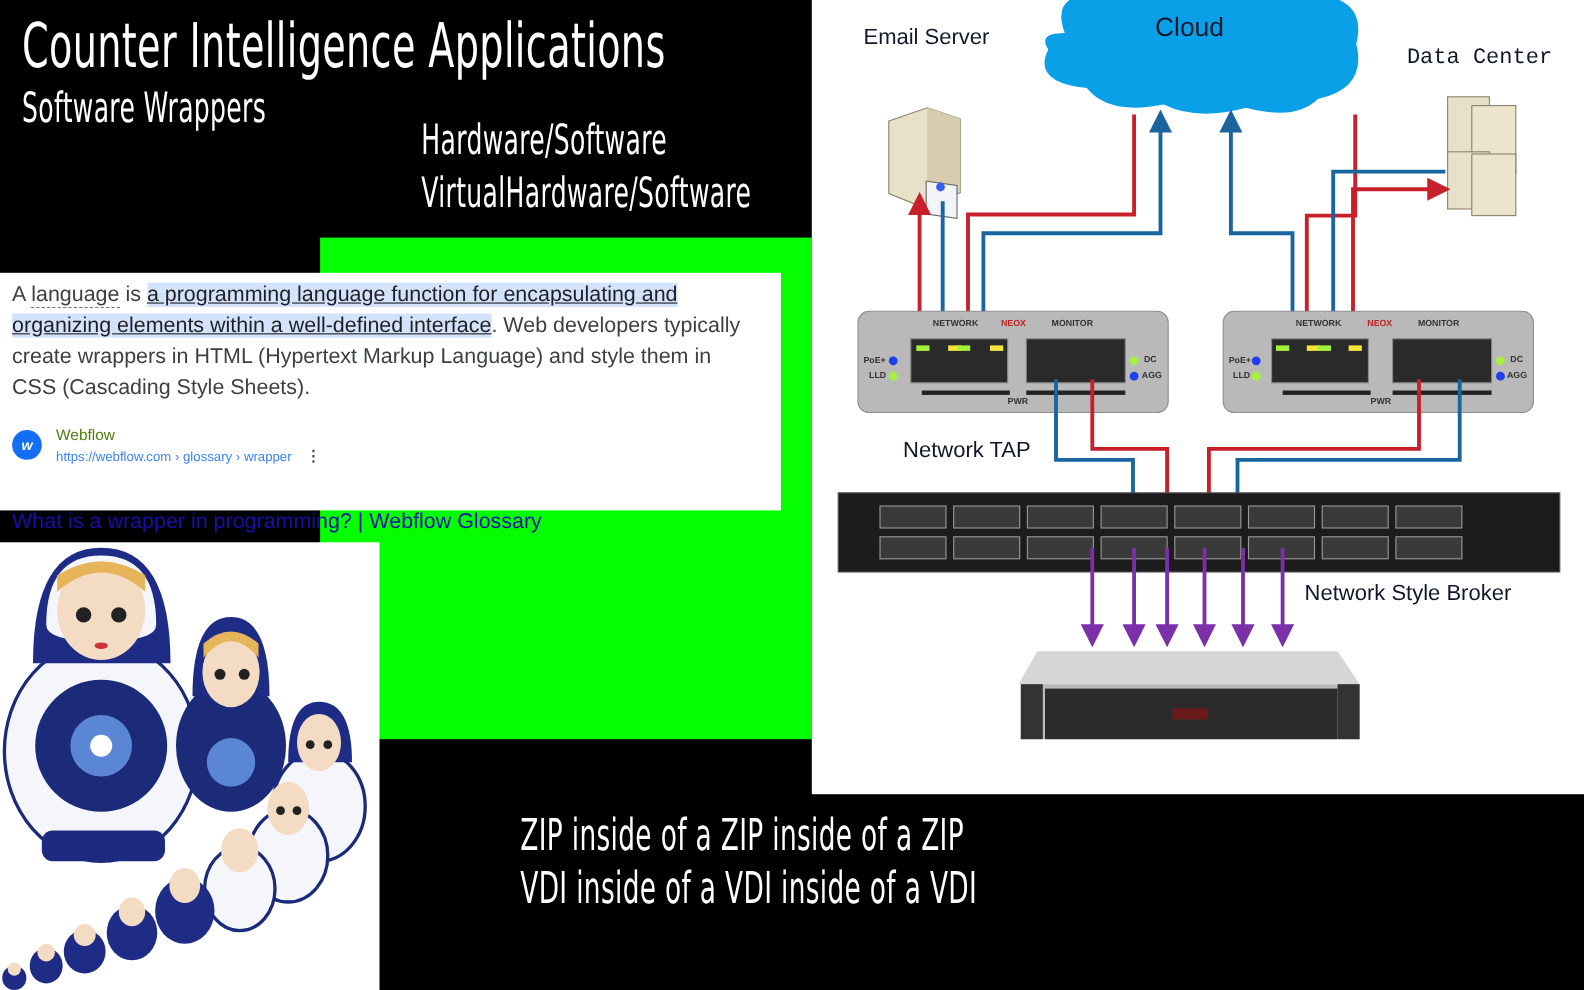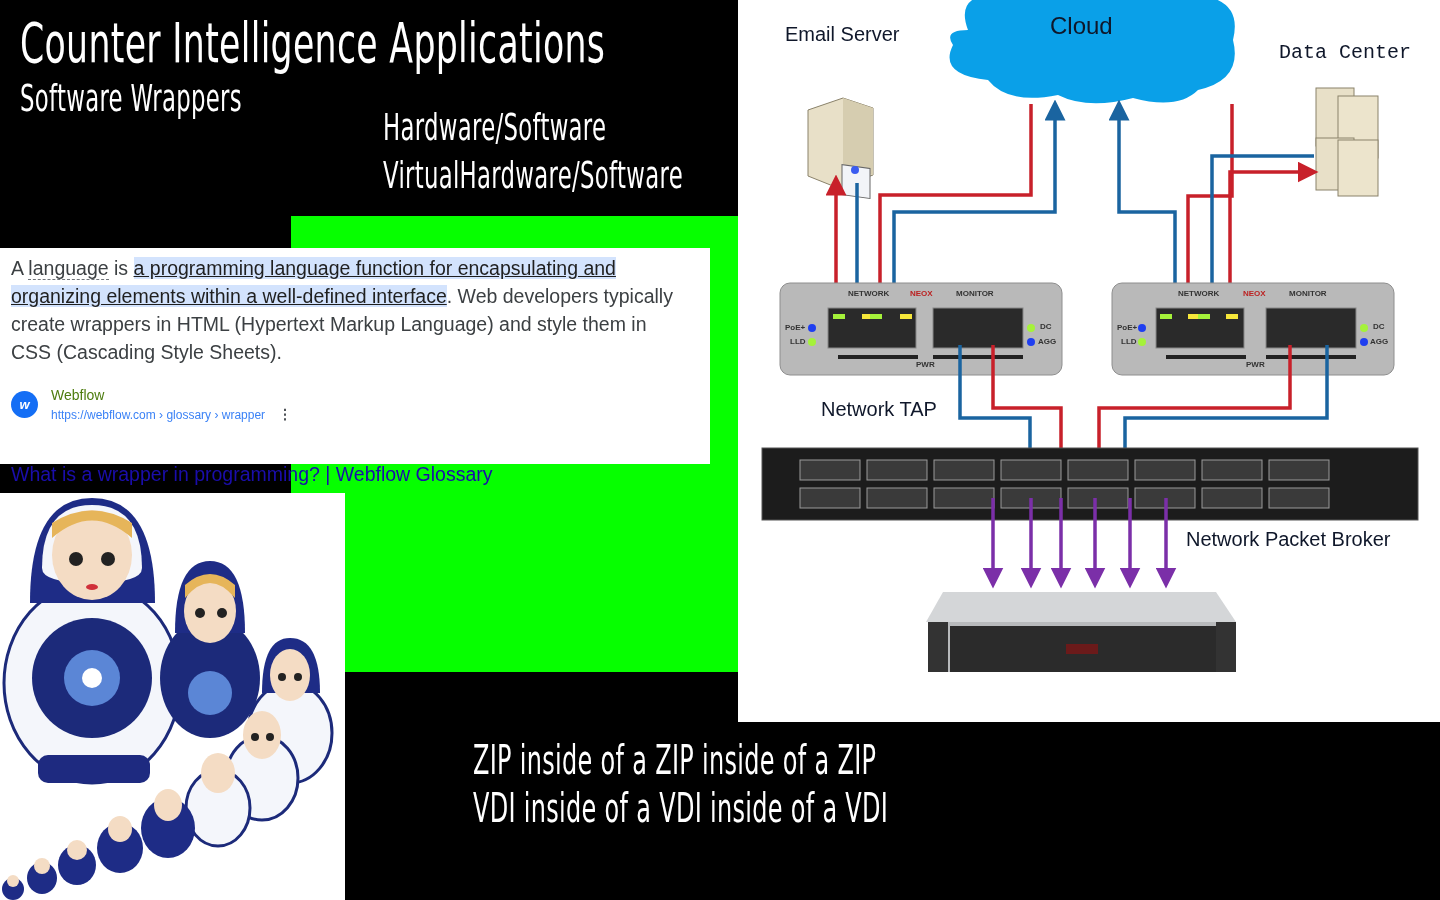--- a/index.html
+++ b/index.html
@@ -233,21 +233,21 @@
       <rect x="190" y="622" width="20" height="50" fill="#333"></rect>
       <rect x="478" y="622" width="20" height="50" fill="#333"></rect>
       <rect x="328" y="644" width="32" height="10" fill="#6b1a1a"></rect>
     </g>
   </svg>
 
   <div class="dlabel" style="left:312px;top:12px;font-size:24px;">Cloud</div>
   <div class="dlabel" style="left:47px;top:23px;">Email Server</div>
   <div class="dlabel" style="left:541px;top:41px;font-family:Liberation Mono, monospace;">Data Center</div>
   <div class="dlabel" style="left:83px;top:398px;">Network TAP</div>
-  <div class="dlabel" style="left:448px;top:528px;">Network Packet Broker</div>
+  <div class="dlabel" style="left:448px;top:528px;">Network Style Broker</div>
   <div class="dlabel" style="left:218px;top:686px;margin-top:40px;">Forensic Capture Device</div>
 
   <div class="dlabel" style="left:110px;top:289px;font-size:8px;font-weight:bold;color:#333;">NETWORK</div>
   <div class="dlabel" style="left:218px;top:289px;font-size:8px;font-weight:bold;color:#333;">MONITOR</div>
   <div class="dlabel" style="left:172px;top:289px;font-size:8px;font-weight:bold;color:#b22;">NEOX</div>
   <div class="dlabel" style="left:47px;top:323px;font-size:8px;font-weight:bold;color:#333;">PoE+</div>
   <div class="dlabel" style="left:52px;top:337px;font-size:8px;font-weight:bold;color:#333;">LLD</div>
   <div class="dlabel" style="left:302px;top:322px;font-size:8px;font-weight:bold;color:#333;">DC</div>
   <div class="dlabel" style="left:300px;top:337px;font-size:8px;font-weight:bold;color:#333;">AGG</div>
   <div class="dlabel" style="left:178px;top:360px;font-size:8px;font-weight:bold;color:#333;">PWR</div>

